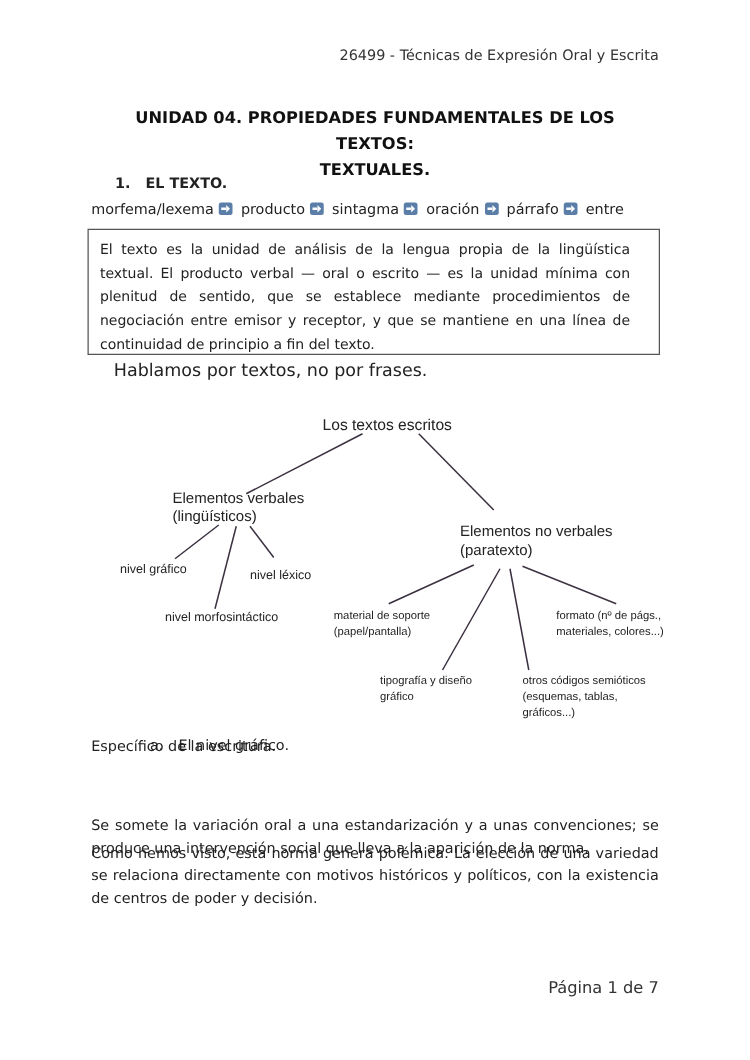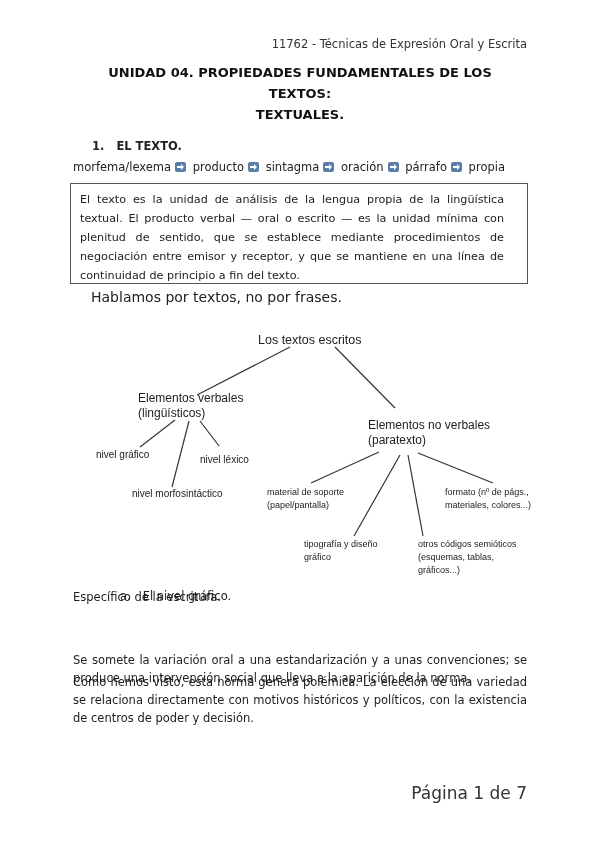--- a/index.html
+++ b/index.html
@@ -1,62 +1,62 @@
 <!DOCTYPE html>
 <html><head>
 <meta charset="utf-8">
 <style>
   html, body { margin: 0; padding: 0; background: #ffffff; }
   body { width: 600px; height: 848px; position: relative; overflow: hidden;
          font-family: "DejaVu Sans", sans-serif; color: #222; }
   .hdr { position: absolute; right: 73px; top: 37px; font-size: 11.5px; color: #333; }
-  .title { position: absolute; left: 90px; width: 420px; top: 62px; text-align: center;
+  .title { position: absolute; left: 90px; width: 420px; top: 84px; text-align: center;
            font-weight: bold; font-size: 13px; line-height: 21px; color: #111; }
   .h1 { position: absolute; left: 92px; top: 139px; font-weight: bold; font-size: 11.5px; }
   .h1 .num { margin-right: 12px; }
   .chain { position: absolute; left: 73px; top: 160px; font-size: 11.5px; white-space: nowrap; }
   .arrow-ico { display: inline-block; width: 11px; height: 10px; background: #5b7ea9;
                border-radius: 2px; vertical-align: -1px; margin: 0 3px 0 4px; position: relative; }
   .arrow-ico::after { content: ""; position: absolute; left: 2px; top: 4px; width: 4px; height: 2px; background: #fff; }
   .arrow-ico::before { content: ""; position: absolute; left: 6px; top: 2px; border-left: 3px solid #fff;
                        border-top: 3px solid transparent; border-bottom: 3px solid transparent; }
   .box { position: absolute; left: 70px; top: 183px; width: 458px; height: 101px;
          border: 1.5px solid #555; box-sizing: border-box; padding: 6px 23px 0 9px; }
   .box p { margin: 0; font-size: 11.2px; line-height: 19px; text-align: justify; }
   .box a { display: block; margin-left: 18px; margin-top: 3px; font-size: 7.5px; color: #2a5db0;
            text-decoration: underline; }
   .hablamos { position: absolute; left: 91px; top: 289px; font-size: 14px; }
   svg.diagram { position: absolute; left: 0; top: 0; }
   .dtxt { font-family: "Liberation Sans", sans-serif; fill: #222; }
   .h2 { position: absolute; left: 92px; top: 589px; font-weight: normal; font-size: 11.5px; margin-left: 28px; }
   .h2 .num { margin-right: 12px; }
   .para { position: absolute; left: 73px; width: 454px; font-size: 11.5px; line-height: 18px; text-align: justify; margin: 0; }
-  .footer { position: absolute; right: 73px; top: 783px; font-size: 17px; color: #333; }
+  .footer { position: absolute; right: 73px; top: 783px; font-size: 13px; color: #333; }
 </style>
 </head>
 <body>
 
-<div class="hdr">11762 - Técnicas de Expresión Oral y Escrita</div>
+<div class="hdr">26499 - Técnicas de Expresión Oral y Escrita</div>
 
 <div class="title">
   <div>UNIDAD 04. PROPIEDADES FUNDAMENTALES DE LOS TEXTOS:</div>
   <div>TEXTUALES.</div>
 </div>
 
 <div class="h1">
   <span class="num">1.</span><span>EL TEXTO.</span>
 </div>
 
 <div class="chain">
   <span>morfema/lexema</span><span class="arrow-ico"></span>
   <span>producto</span><span class="arrow-ico"></span>
   <span>sintagma</span><span class="arrow-ico"></span>
   <span>oración</span><span class="arrow-ico"></span>
   <span>párrafo</span><span class="arrow-ico"></span>
-  <span>propia</span>
+  <span>entre</span>
 </div>
 
 <div class="box">
   <p>El texto es la unidad de análisis de la lengua propia de la lingüística textual. El producto verbal — oral o escrito — es la unidad mínima con plenitud de sentido, que se establece mediante procedimientos de negociación entre emisor y receptor, y que se mantiene en una línea de continuidad de principio a fin del texto.</p>
 </div>
 
 <div class="hablamos">Hablamos por textos, no por frases.</div>
 
 <svg class="diagram" width="600" height="848">
   <g stroke="#3a3040" stroke-width="1.2" fill="none">

